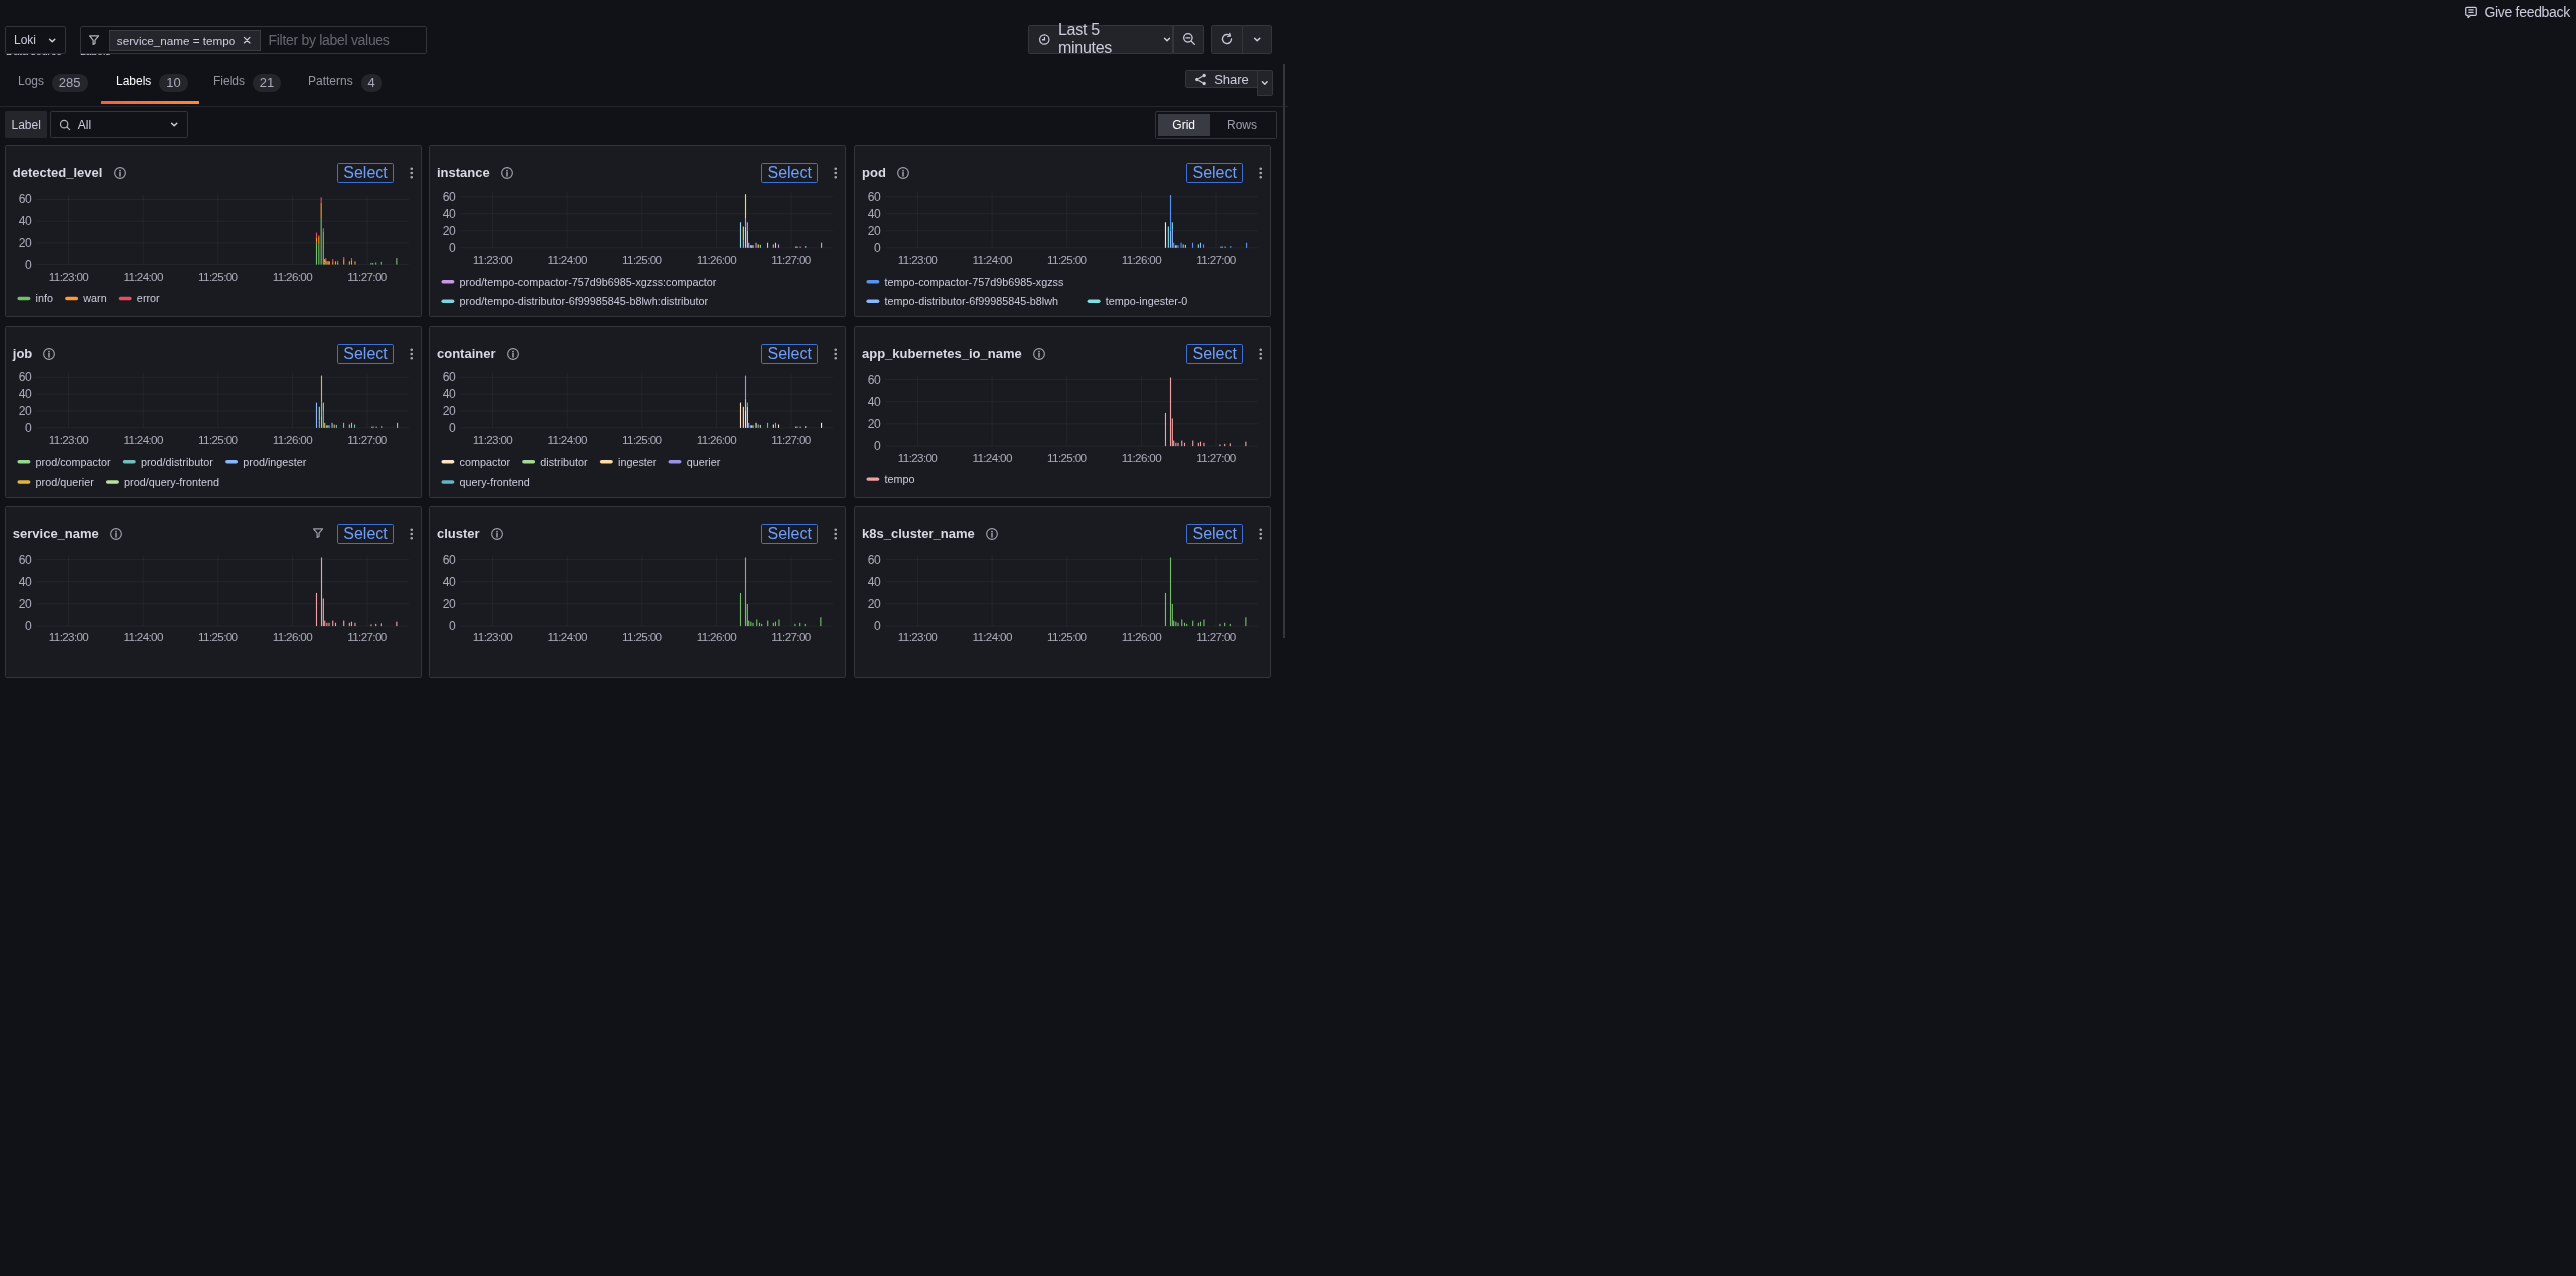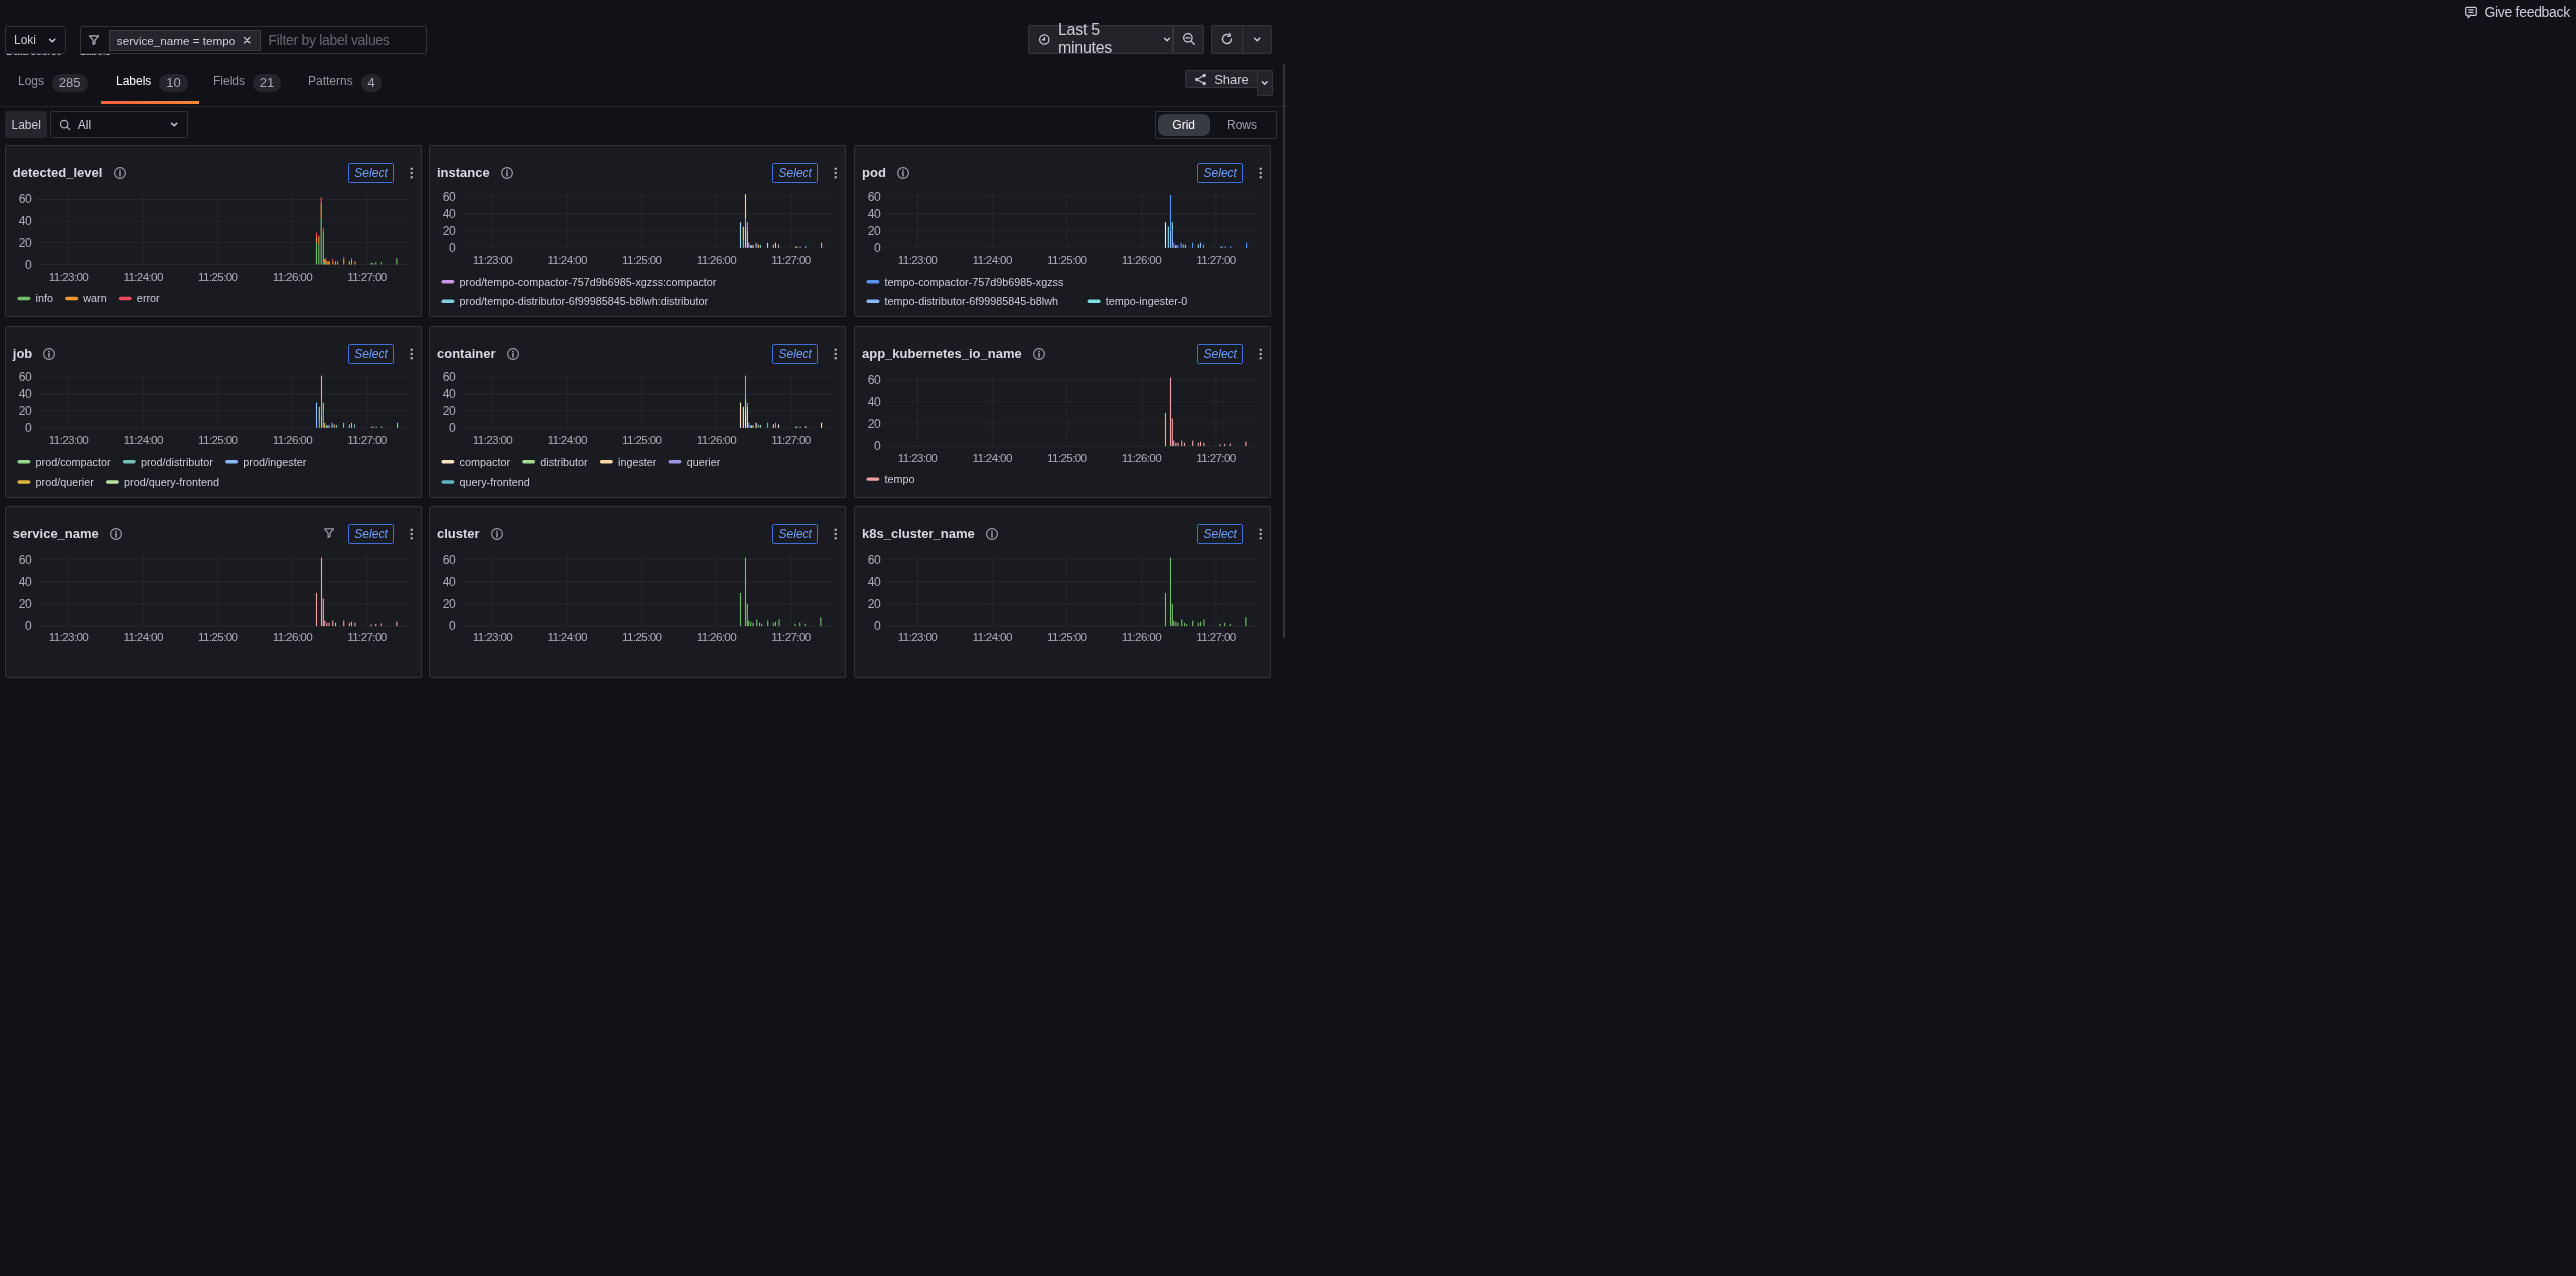--- a/index.html
+++ b/index.html
@@ -10,21 +10,21 @@
 .chip { background:#24262c; border:0.9px solid #3a3c42; border-radius:0; height:21px; display:flex; align-items:center; gap:7px; padding:0 7px; font-size:11.7px; font-weight:500; }
 .tab { position:absolute; font-size:12px; color:#ccccdc; display:flex; align-items:flex-start; gap:7.8px; }
 .badge { background:#24262c; border-radius:8.7px; font-size:13px; color:rgba(204,204,220,.8); padding:1.3px 7px; }
 .panel { position:absolute; width:417px; height:172px; background:#1a1b21; border:0.9px solid #32343a; border-radius:1.7px; overflow:hidden; }
 .chart { position:absolute; left:0; top:0; }
 .phead { position:absolute; left:0; top:0; width:100%; height:29px; display:flex; align-items:center; padding:0 7.8px 0 7px;margin-top:12px; }
 .ptitle { font-size:13px; font-weight:700; color:#d8d9e3; }
 .pinfo { margin-left:11.2px; display:flex; }
 .sp { flex:1; }
 .pfun { margin-right:12px; display:flex; }
-.select { height:20px; padding:0 5.2px; background:transparent; border:0.9px solid #3d71d9; border-radius:1.7px; color:#6e9fff; font-size:12px; font-weight:500; font-family:inherit;font-style:italic; }
+.select { height:20px; padding:0 5.2px; background:transparent; border:0.9px solid #3d71d9; border-radius:1.7px; color:#6e9fff; font-size:16px; font-weight:500; font-family:inherit; }
 .kebab { margin-left:15.6px; display:flex; }
 svg { display:block; }
 text { font-family:"Liberation Sans",sans-serif; }
 </style></head><body>
 
 <div class="abs lbl" style="left:6px;top:8.7px">Data source</div>
 <div class="abs lbl" style="left:80px;top:8.7px">Labels</div>
 
 <div class="box" style="left:5.2px;top:26px;width:61px;height:28px;padding:0 7.8px;justify-content:space-between">
   <span style="font-size:12px;font-weight:500">Loki</span>
@@ -106,21 +106,21 @@
       <circle cx="6" cy="6" r="4.3" stroke="#b4b4bf" stroke-width="1.4"></circle>
       <path d="M9.2 9.2l3.2 3.2" stroke="#b4b4bf" stroke-width="1.4" stroke-linecap="round"></path>
     </svg>
     <span style="font-size:12px">All</span>
     <span style="flex:1"></span>
     <svg width="10.4" height="10.4" viewBox="0 0 12 12" fill="none" style="">
       <path d="M3.0 4.800000000000001l3.0 3.0 3.0-3.0" stroke="#ccccdc" stroke-width="1.7" stroke-linecap="round" stroke-linejoin="round"></path>
     </svg>
 </div>
 <div class="box" style="left:1155px;top:111px;width:122px;height:28px;padding:1.7px">
-  <span style="flex:0 0 52px;height:100%;background:#393b42;border-radius:7px;display:flex;align-items:center;justify-content:center;font-size:12px;font-weight:500;color:#fff">Grid</span>
+  <span style="flex:0 0 52px;height:100%;background:#393b42;border-radius:0;display:flex;align-items:center;justify-content:center;font-size:12px;font-weight:500;color:#fff">Grid</span>
   <span style="flex:1;display:flex;align-items:center;justify-content:center;font-size:12px;color:rgba(204,204,220,.75)">Rows</span>
 </div>
 
 <div class="abs" style="left:1283px;top:64px;width:1.7px;height:574px;background:#35363c"></div>
 
 <div class="panel" style="left:4.8px;top:145px">
 <svg class="chart" width="417" height="172" viewBox="0 0 482 199">
       <line x1="34.7" x2="466" y1="61.9" y2="61.9" stroke="rgba(204,204,220,.07)" stroke-width="1"></line>
       <line x1="34.7" x2="466" y1="87.0" y2="87.0" stroke="rgba(204,204,220,.07)" stroke-width="1"></line>
       <line x1="34.7" x2="466" y1="112.1" y2="112.1" stroke="rgba(204,204,220,.07)" stroke-width="1"></line>

